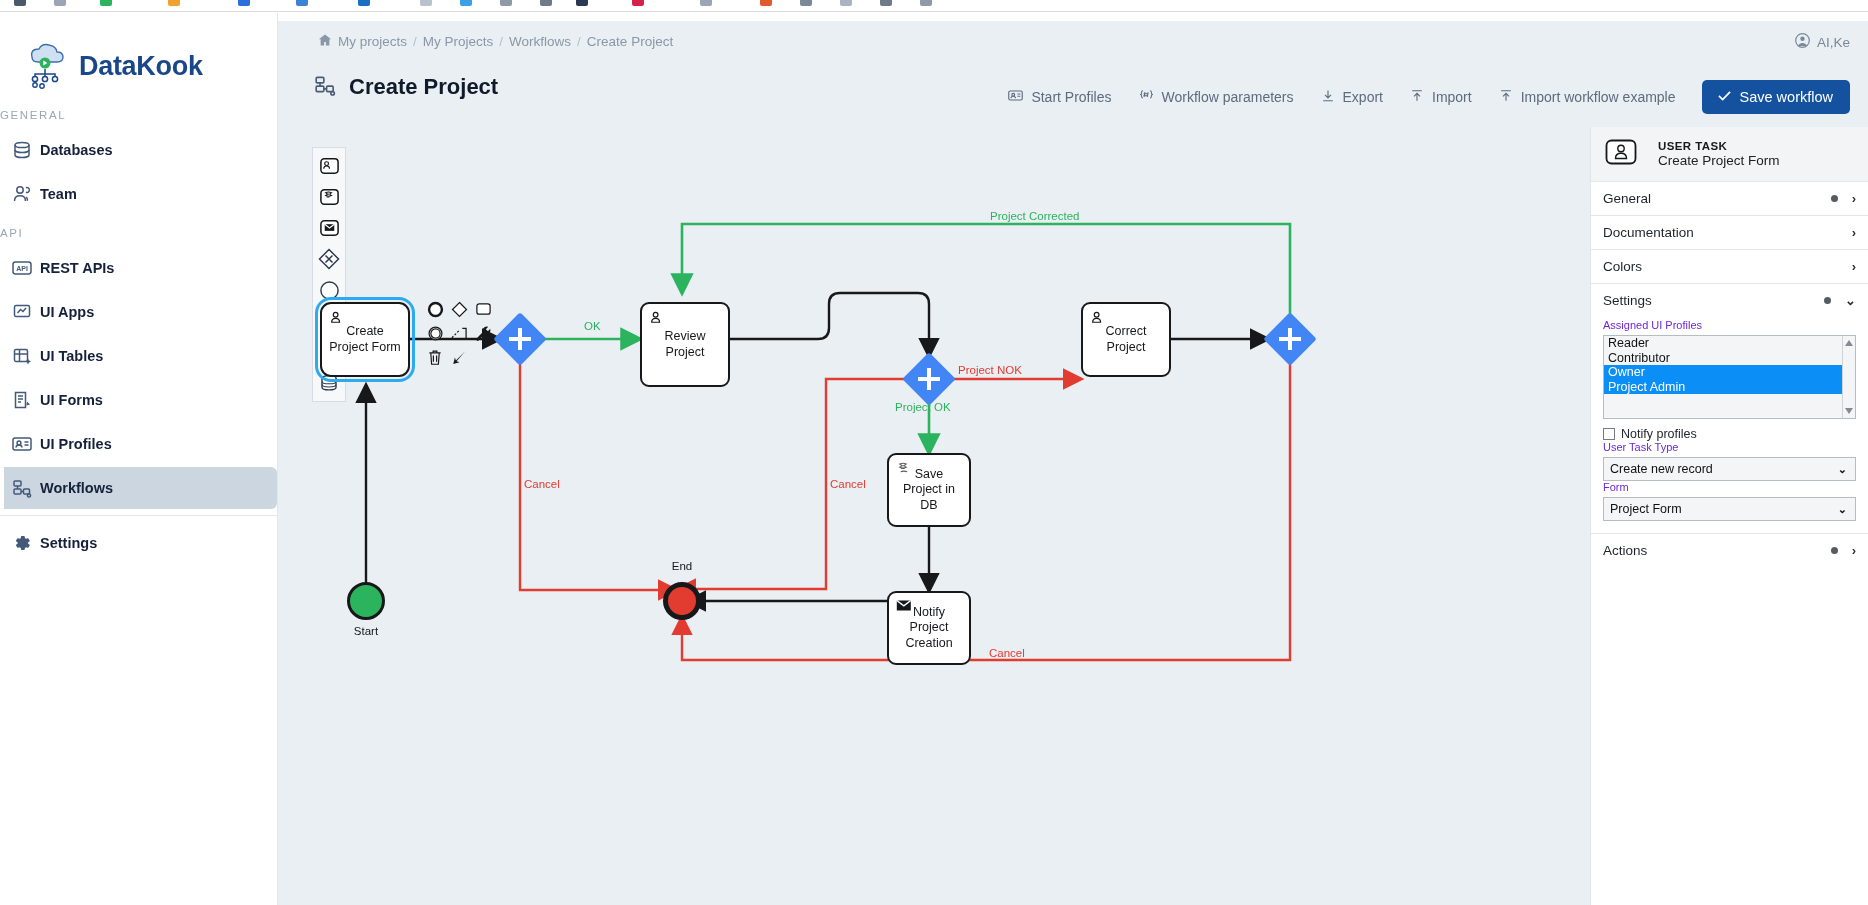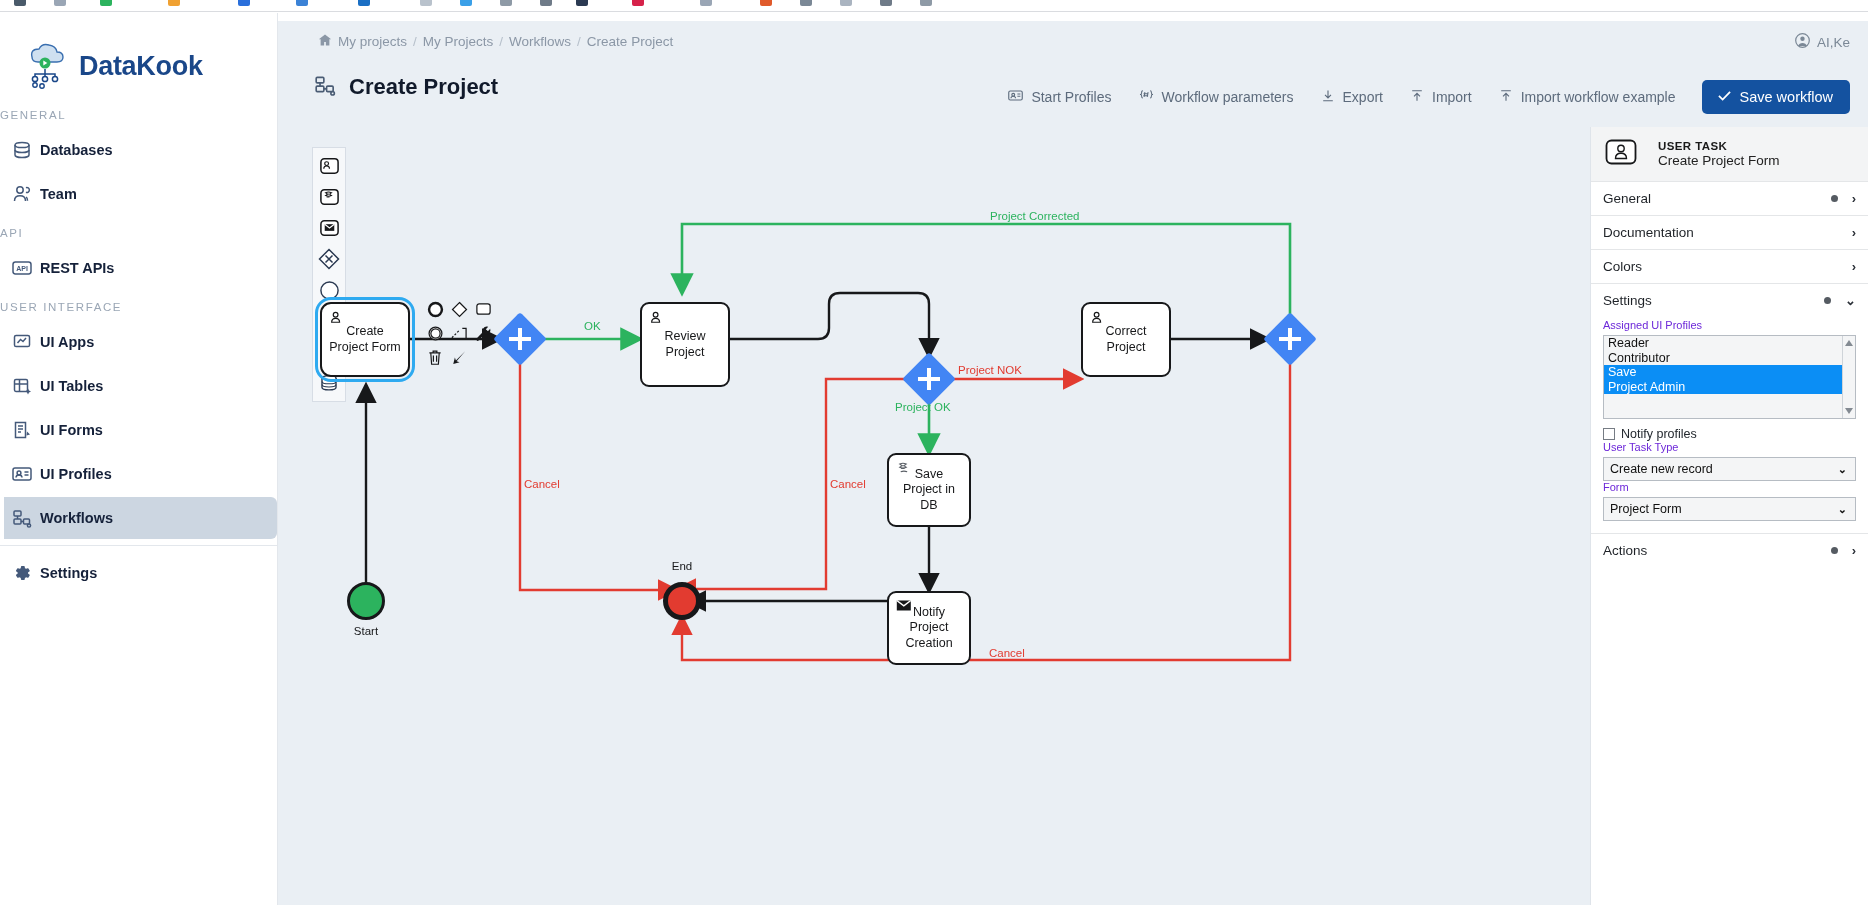--- a/index.html
+++ b/index.html
@@ -250,21 +250,20 @@
       <div class="nav-item">
         <span class="ico">
           <svg width="22" height="20" viewBox="0 0 22 20">
             <rect x="2" y="4" width="18" height="12" rx="2.4" fill="none" stroke="#44597a" stroke-width="1.5"></rect>
             <text x="11" y="13" font-size="7" font-family="Liberation Sans, sans-serif" text-anchor="middle" fill="#44597a" font-weight="bold">API</text>
           </svg>
         </span>
         <span>REST APIs</span>
       </div>
 
-      <div class="nav-section">USER INTERFACE</div>
 
       <div class="nav-item">
         <span class="ico">
           <svg width="20" height="20" viewBox="0 0 20 20" fill="none" stroke="#44597a" stroke-width="1.5">
             <rect x="2.5" y="3.5" width="15" height="11" rx="1.6"></rect>
               <path d="M5.5 11l3-3.5 2.5 2 3-3.5"></path>
           </svg>
         </span>
         <span>UI Apps</span>
       </div>
@@ -688,21 +687,21 @@
       <span class="chev">⌄</span>
     </div>
 
     <div class="grp-body">
 
       <div class="fld-label">Assigned UI Profiles</div>
 
       <div id="profiles-list">
         <div class="opt">Reader</div>
         <div class="opt">Contributor</div>
-        <div class="opt sel">Save</div>
+        <div class="opt sel">Owner</div>
         <div class="opt sel">Project Admin</div>
         <div class="lb-scroll">
           <div class="lb-arrow up"></div>
           <div class="lb-arrow dn"></div>
         </div>
       </div>
 
       <div class="cbrow">
         <span class="cbox"></span>
         <span>Notify profiles</span>

